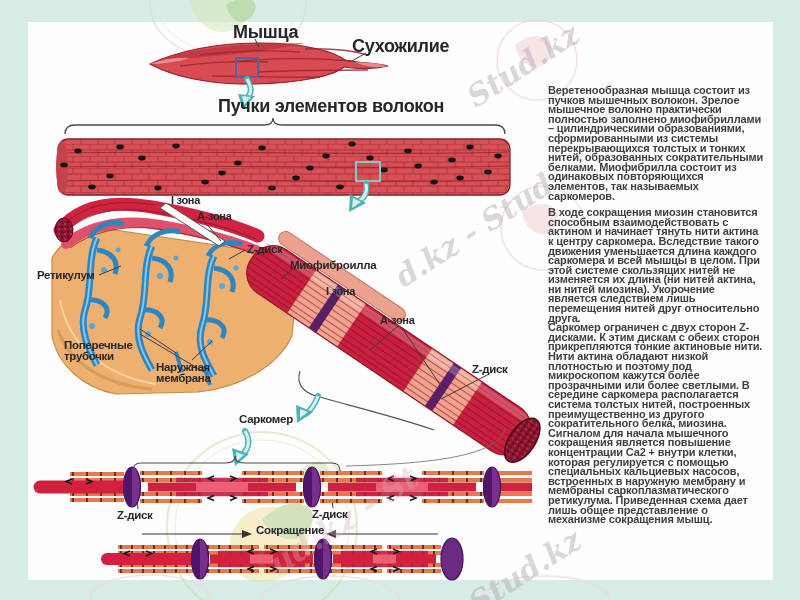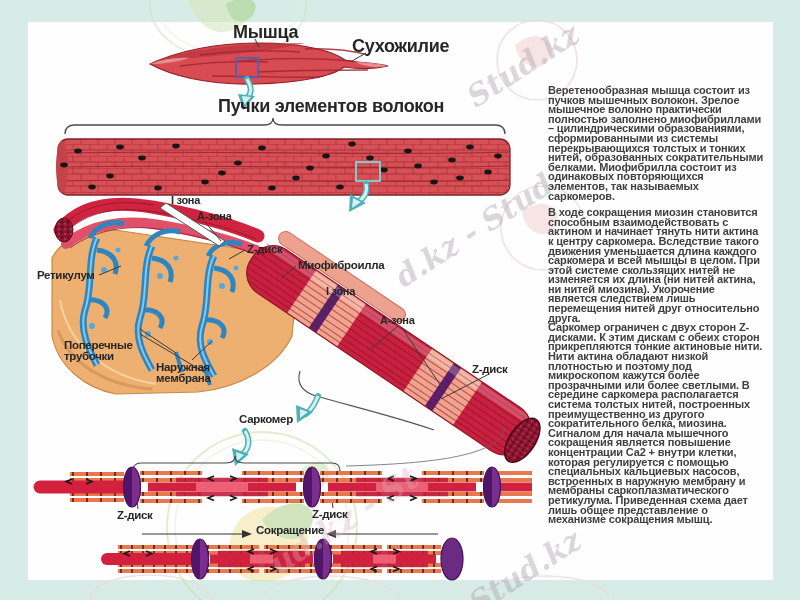--- a/index.html
+++ b/index.html
@@ -273,21 +273,21 @@
   <div class="wm" style="left:398px;top:262px;font-size:30px;">d.kz - Stud</div>
   <div class="wm pink" style="left:272px;top:548px;font-size:32px;">ud.kz - St</div>
   <div class="wm" style="left:472px;top:588px;font-size:30px;">Stud.kz</div>
 
   <div class="lbl big" style="left:233px;top:27px;">Мышца</div>
   <div class="lbl big" style="left:352px;top:41px;">Сухожилие</div>
   <div class="lbl big" style="left:218px;top:101px;">Пучки элементов волокон</div>
   <div class="lbl" style="left:171px;top:195px;font-size:11px;">I зона</div>
   <div class="lbl" style="left:197px;top:211px;font-size:11px;">А-зона</div>
   <div class="lbl" style="left:247px;top:244px;">Z-диск</div>
-  <div class="lbl" style="left:298px;top:260px;">Миофиброилла</div>
+  <div class="lbl" style="left:290px;top:260px;">Миофиброилла</div>
   <div class="lbl" style="left:37px;top:270px;">Ретикулум</div>
   <div class="lbl" style="left:326px;top:286px;font-size:11px;">I зона</div>
   <div class="lbl" style="left:380px;top:315px;font-size:11px;">А-зона</div>
   <div class="lbl" style="left:64px;top:320px;margin-top:20px;">Поперечные
 трубочки</div>
   <div class="lbl" style="left:156px;top:362px;">Наружная
 мембрана</div>
   <div class="lbl" style="left:472px;top:364px;">Z-диск</div>
   <div class="lbl" style="left:222px;top:414px;margin-left:17px;">Саркомер</div>
   <div class="lbl" style="left:117px;top:510px;">Z-диск</div>

